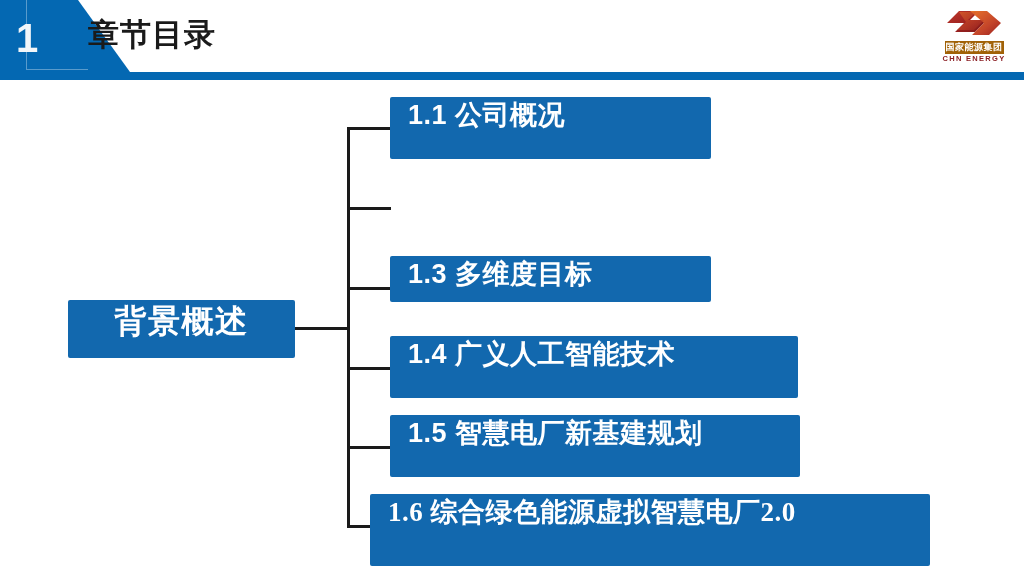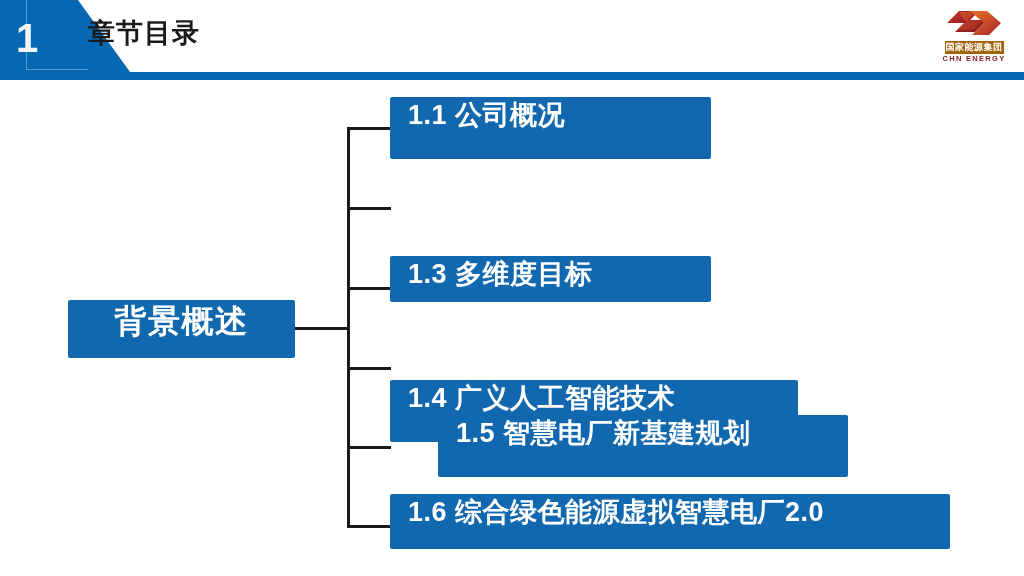--- a/index.html
+++ b/index.html
@@ -59,25 +59,24 @@
     font-size: 40px;
     font-weight: bold;
     line-height: 48px;
     letter-spacing: 0px;
   }
   .header-title {
     position: absolute;
     left: 88px;
     top: 15px;
     color: #1a1a1a;
-    font-size: 27px;
+    font-size: 31px;
     font-weight: bold;
     line-height: 40px;
     letter-spacing: 1px;
-    font-family: Liberation Mono, monospace;
   }
   .header-rule {
     position: absolute;
     left: 0;
     top: 72px;
     width: 1024px;
     height: 8px;
     background: #0468B2;
   }
 
@@ -235,26 +234,26 @@
 
     <div class="node node-child" style="left:390px; top:17px; width:321px; height:62px;">
       <span class="node-label">1.1 公司概况</span>
     </div>
 
 
     <div class="node node-child" style="left:390px; top:176px; width:321px; height:46px;">
       <span class="node-label">1.3 多维度目标</span>
     </div>
 
-    <div class="node node-child" style="left:390px; top:256px; width:408px; height:62px;margin-top:44px;">
+    <div class="node node-child" style="left:390px; top:256px; width:408px; height:62px;">
       <span class="node-label">1.4 广义人工智能技术</span>
     </div>
 
-    <div class="node node-child" style="left:390px; top:335px; width:410px; height:62px;margin-left:48px;">
+    <div class="node node-child" style="left:390px; top:335px; width:410px; height:62px;">
       <span class="node-label">1.5 智慧电厂新基建规划</span>
     </div>
 
-    <div class="node node-child" style="left:390px; top:414px; width:560px; height:55px;">
+    <div class="node node-child" style="left:370px; top:414px; width:560px; height:72px;font-family:Liberation Serif, serif;">
       <span class="node-label">1.6 综合绿色能源虚拟智慧电厂2.0</span>
     </div>
 
   </div>
 </div>
 
 </body></html>

